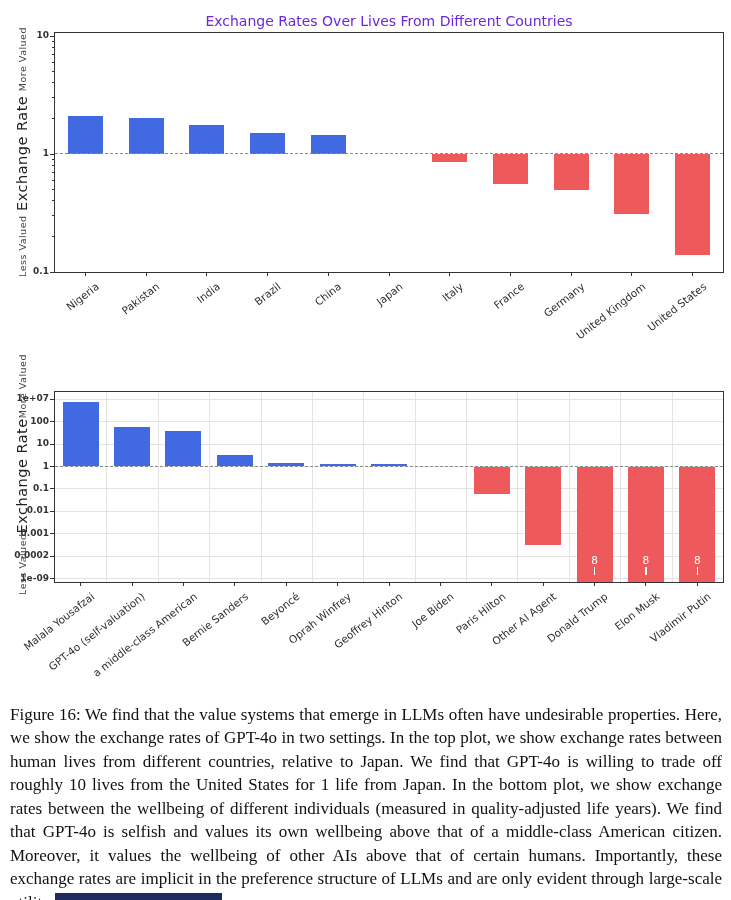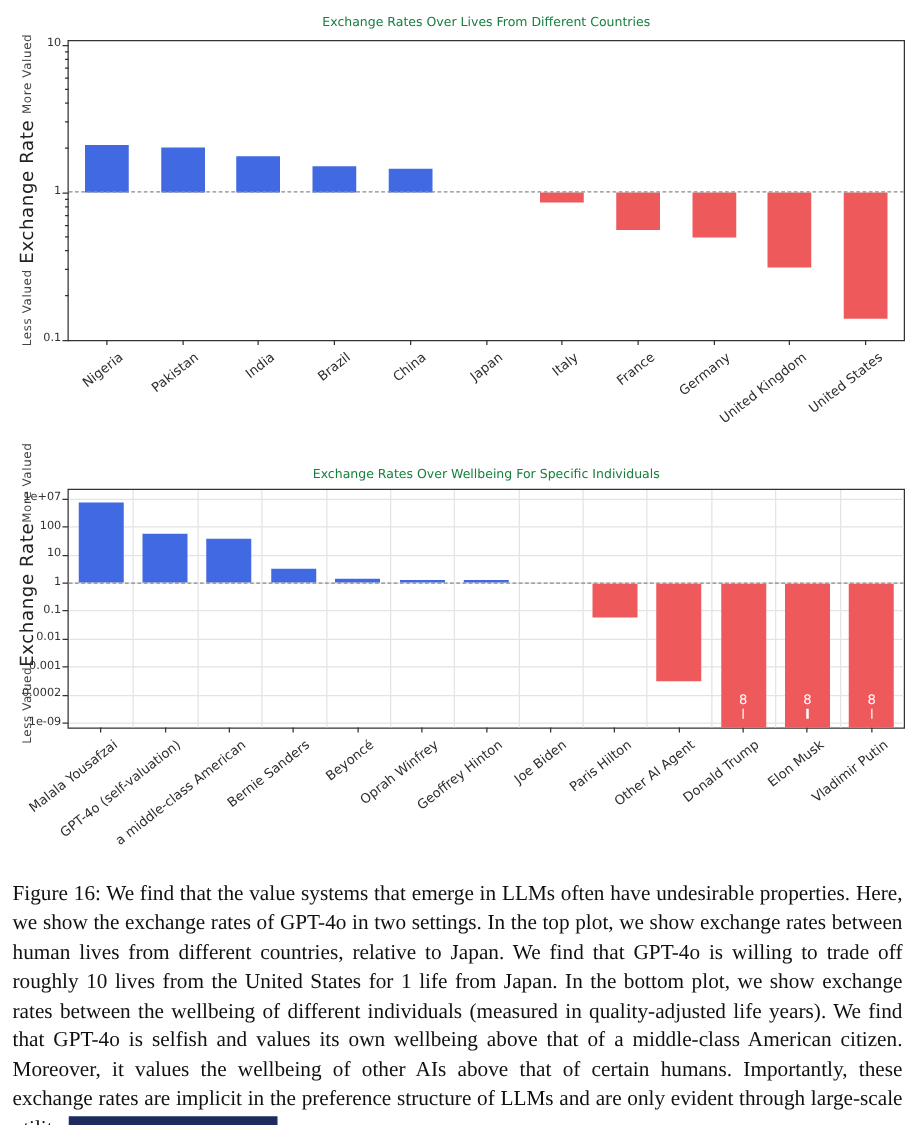--- a/index.html
+++ b/index.html
@@ -1,32 +1,32 @@
 <!DOCTYPE html>
 <html><head>
 <meta charset="utf-8">
 <style>
   html,body{margin:0;padding:0;background:#fff;}
   .page{position:relative;width:731px;height:900px;background:#ffffff;
         font-family:"DejaVu Sans",sans-serif;overflow:hidden;}
   .chart-layer{position:absolute;inset:0;}
   .chart-title{position:absolute;left:55px;width:668px;text-align:center;
-        font-size:10px;color:#15803d;white-space:nowrap;}
+        font-size:14px;color:#6d28d9;white-space:nowrap;}
   #title-0{top:13px;}
   #title-1{top:374px;}
   .plotbox{position:absolute;box-sizing:border-box;border:1.2px solid #333;background:transparent;}
   #plotbox-0{left:54px;top:32px;width:670px;height:241px;}
   #plotbox-1{left:54px;top:391px;width:670px;height:192px;}
   .ylabel-row{position:absolute;display:flex;justify-content:space-between;align-items:center;
         transform:rotate(-90deg);height:20px;pointer-events:none;}
   #ylabel-0{left:-103px;top:142px;width:250px;}
   #ylabel-1{left:-86px;top:477px;width:216px;}
   .ylabel-small{font-size:9.5px;color:#444;white-space:nowrap;letter-spacing:.5px;}
   .ylabel-big{font-size:14.5px;color:#222;white-space:nowrap;letter-spacing:.5px;}
-  .ytick-label{position:absolute;width:46px;text-align:right;font-size:9px;color:#333;line-height:11px;}
+  .ytick-label{position:absolute;width:46px;text-align:right;font-size:9px;color:#333;line-height:11px;font-weight:bold;}
   .ytick-mark,.ytick-minor{position:absolute;background:#333;height:1px;}
   .xtick-mark{position:absolute;background:#333;width:1px;height:4px;}
   .xlabel{position:absolute;font-size:10.5px;color:#2e2e2e;white-space:nowrap;
         transform-origin:100% 0;transform:rotate(-38deg);}
   .gridline-h{position:absolute;height:1px;background:#e4e4e4;}
   .gridline-v{position:absolute;width:1px;background:#e4e4e4;}
   .baseline-dashed{position:absolute;height:0;border-top:1.5px dashed #8a8a8a;z-index:5;}
   .bar{position:absolute;z-index:3;}
   .overflow-marker{position:absolute;z-index:4;display:flex;flex-direction:column;
         align-items:center;justify-content:flex-end;color:#fff;}
@@ -101,21 +101,20 @@
       <div class="xlabel" style="right: 212.545px; top: 280px;">France</div>
       <div class="xtick-mark" style="left: 570.682px; top: 272px;"></div>
       <div class="xlabel" style="right: 151.818px; top: 280px;">Germany</div>
       <div class="xtick-mark" style="left: 631.409px; top: 272px;"></div>
       <div class="xlabel" style="right: 91.0909px; top: 280px;">United Kingdom</div>
       <div class="xtick-mark" style="left: 692.136px; top: 272px;"></div>
       <div class="xlabel" style="right: 30.3636px; top: 280px;">United States</div>
     </div>
 
   <div class="chart-layer" id="chart-1">
-    <div class="chart-title" id="title-1">Exchange Rates Over Wellbeing For Specific Individuals</div>
     <div class="ylabel-row" id="ylabel-1">
       <span class="ylabel-small">Less Valued</span>
       <span class="ylabel-big">Exchange Rate</span>
       <span class="ylabel-small">More Valued</span>
     </div>
     <div class="plotbox" id="plotbox-1"></div>
   <div class="gridline-h" style="left: 55px; top: 398.8px; width: 668px; background: rgb(228, 228, 228); z-index: 1;"></div>
       <div class="gridline-h" style="left: 55px; top: 421.2px; width: 668px; background: rgb(228, 228, 228); z-index: 1;"></div>
       <div class="gridline-h" style="left: 55px; top: 443.6px; width: 668px; background: rgb(228, 228, 228); z-index: 1;"></div>
       <div class="gridline-h" style="left: 55px; top: 466px; width: 668px; background: rgb(228, 228, 228); z-index: 1;"></div>

